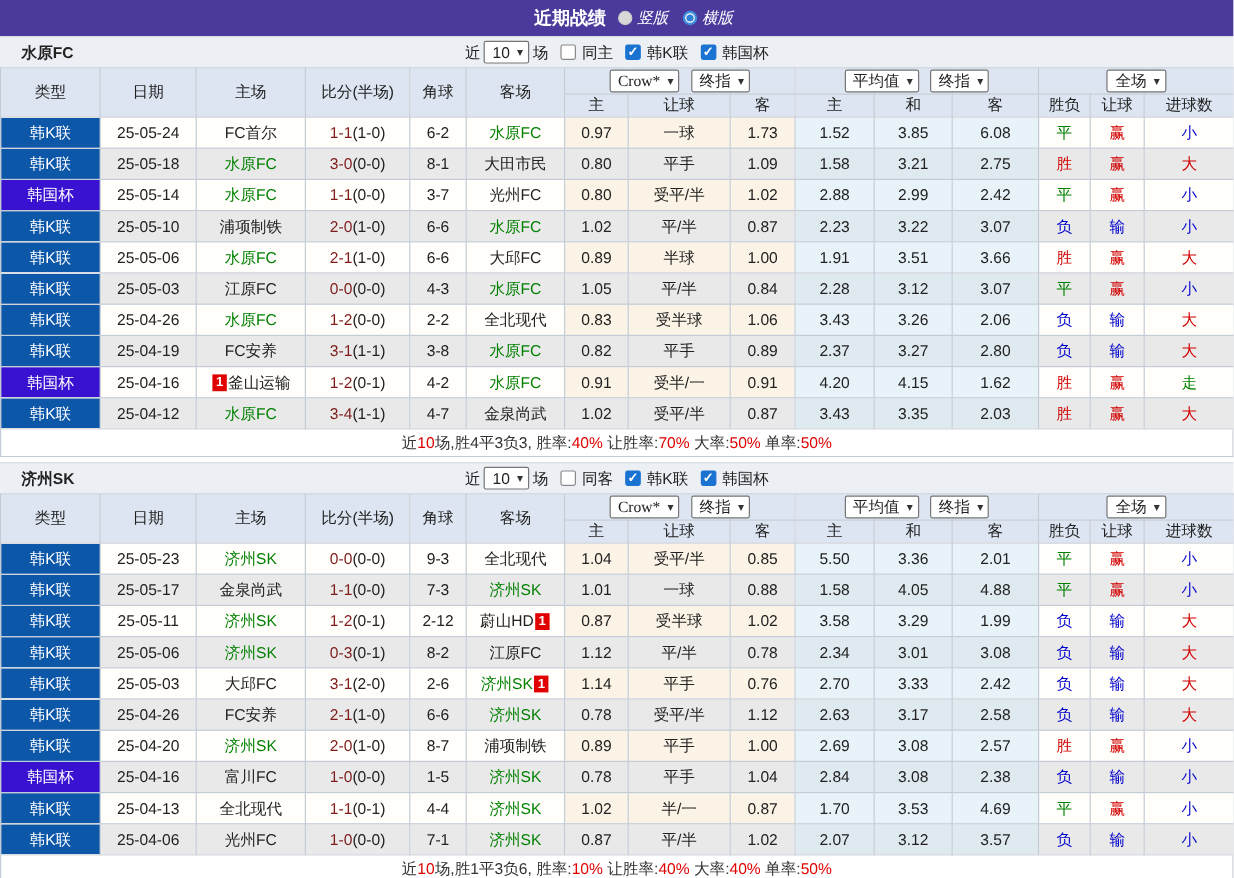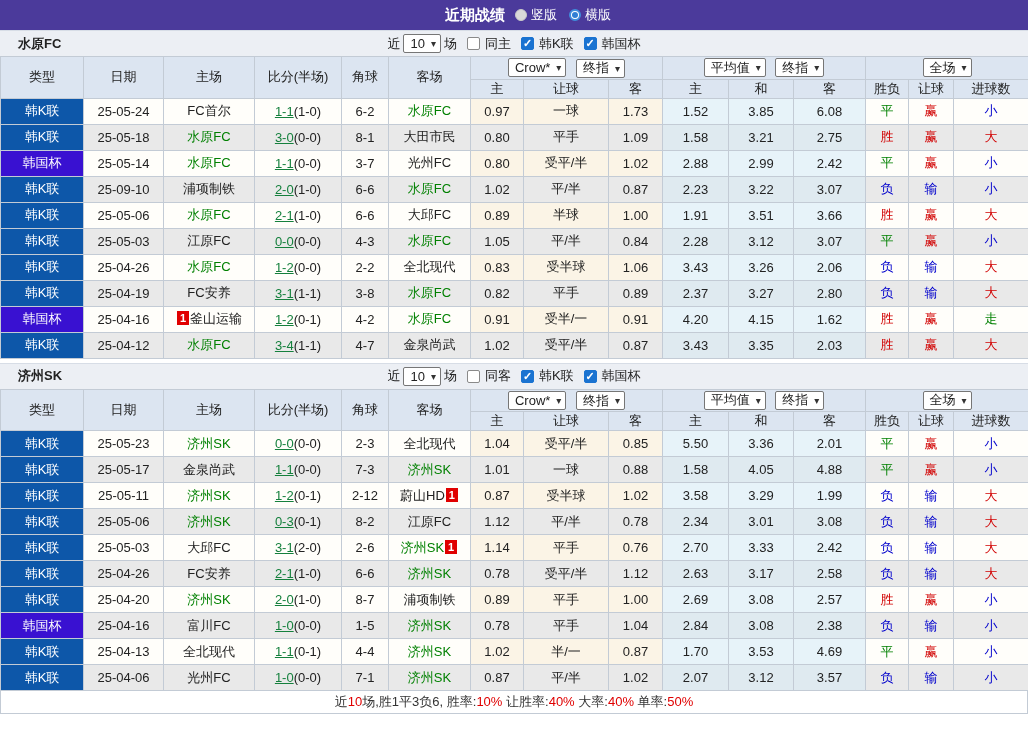--- a/index.html
+++ b/index.html
@@ -14,21 +14,21 @@
   .titlebar {
     height: 30px;
     background: #4b3a9b;
     display: flex;
     align-items: center;
     justify-content: center;
     gap: 10px;
     color: #fff;
   }
   .titlebar .page-title { font-size: 15px; font-weight: bold; margin-left: 28px; }
-  .radio-group { display: flex; align-items: flex-end; gap: 12px; }
+  .radio-group { display: flex; align-items: flex-end; gap: 12px; font-style: italic; }
   .radio-item { display: flex; align-items: center; gap: 4px; cursor: pointer; }
   .radio {
     width: 12px; height: 12px; border-radius: 50%;
     background: #d9d9d9; border: 1px solid #c9c9c9;
     display: inline-block; position: relative;
   }
   .radio.selected {
     background: #fff; border: 2px solid #3f8fdd;
   }
   .radio.selected::after {
@@ -64,29 +64,29 @@
   
   table { table-layout: fixed; width: 1028px; border-collapse: collapse; }
   th, td {
     border: 1px solid #c3cbd5; text-align: center;
     font-weight: normal; overflow: hidden; white-space: nowrap;
   }
   thead th { background: #dce5f1; color: #222; }
   tr.dd-row th { height: 22px; }
   tr.sub-row th { height: 18px; }
   .dd-cell { padding: 1px 0; }
-  .dd-cell .sel { margin: 0 3px; }
+  .dd-cell .sel { margin: 0 3px; font-family: Liberation Serif, serif; }
   tbody td { height: 26px; }
   .r-odd td { background: #fffefa; }
   .r-odd td.c-crow { background: #fbf4e6; }
   .r-odd td.c-avg  { background: #e7f3f9; }
   .r-even td { background: #e9e9e9; }
   .r-even td.c-avg { background: #dfeaf0; }
   td.c-type { color: #fff; }
-  .sc { color: #15803d; text-decoration: underline; }
+  .sc { color: #7f1d1d; }
   .hf { color: #222; }
   .focus { color: #008000; }
   .badge {
     display: inline-block; background: #e00000; color: #fff;
     font-size: 11px; font-weight: bold; line-height: 14px;
     padding: 0 3px; margin: 0 1px; vertical-align: 1px;
   }
   
   .summary {
     height: 23px; line-height: 22px; text-align: center;
@@ -244,21 +244,21 @@
           <td class="c-crow">1.02</td>
           <td class="c-avg">2.88</td>
           <td class="c-avg">2.99</td>
           <td class="c-avg">2.42</td>
           <td class="c-out" style="color:#008000">平</td>
           <td class="c-out" style="color:#d10000">赢</td>
           <td class="c-out" style="color:#0000cc">小</td>
         </tr>
         <tr class="r-even">
           <td class="c-type" style="background:#0d57a9">韩K联</td>
-          <td>25-09-10</td>
+          <td>25-05-10</td>
           <td><span class="">浦项制铁</span></td>
           <td><span class="sc">2-0</span><span class="hf">(1-0)</span></td>
           <td>6-6</td>
           <td><span class="focus">水原FC</span></td>
           <td class="c-crow">1.02</td>
           <td class="c-crow">平/半</td>
           <td class="c-crow">0.87</td>
           <td class="c-avg">2.23</td>
           <td class="c-avg">3.22</td>
           <td class="c-avg">3.07</td>
@@ -363,20 +363,21 @@
           <td class="c-crow">0.87</td>
           <td class="c-avg">3.43</td>
           <td class="c-avg">3.35</td>
           <td class="c-avg">2.03</td>
           <td class="c-out" style="color:#d10000">胜</td>
           <td class="c-out" style="color:#d10000">赢</td>
           <td class="c-out" style="color:#d10000">大</td>
         </tr>
       </tbody>
   </table>
+  <div class="summary"><span class="">近</span><span class="red">10</span><span class="">场,胜4平3负3, 胜率:</span><span class="red">40%</span><span class=""> 让胜率:</span><span class="red">70%</span><span class=""> 大率:</span><span class="red">50%</span><span class=""> 单率:</span><span class="red">50%</span></div>
 </div>
 
 <div class="section-gap"></div>
 
 <div class="section">
   <div class="controls">
     <span class="team-name">济州SK</span>
     <span class="ctr">
       <span>近</span>
       <span class="sel">
@@ -457,21 +458,21 @@
         <th>让球</th>
         <th>进球数</th>
       </tr>
     </thead>
     <tbody>
         <tr class="r-odd">
           <td class="c-type" style="background:#0d57a9">韩K联</td>
           <td>25-05-23</td>
           <td><span class="focus">济州SK</span></td>
           <td><span class="sc">0-0</span><span class="hf">(0-0)</span></td>
-          <td>2-3</td>
+          <td>9-3</td>
           <td><span class="">全北现代</span></td>
           <td class="c-crow">1.04</td>
           <td class="c-crow">受平/半</td>
           <td class="c-crow">0.85</td>
           <td class="c-avg">5.50</td>
           <td class="c-avg">3.36</td>
           <td class="c-avg">2.01</td>
           <td class="c-out" style="color:#008000">平</td>
           <td class="c-out" style="color:#d10000">赢</td>
           <td class="c-out" style="color:#0000cc">小</td>

